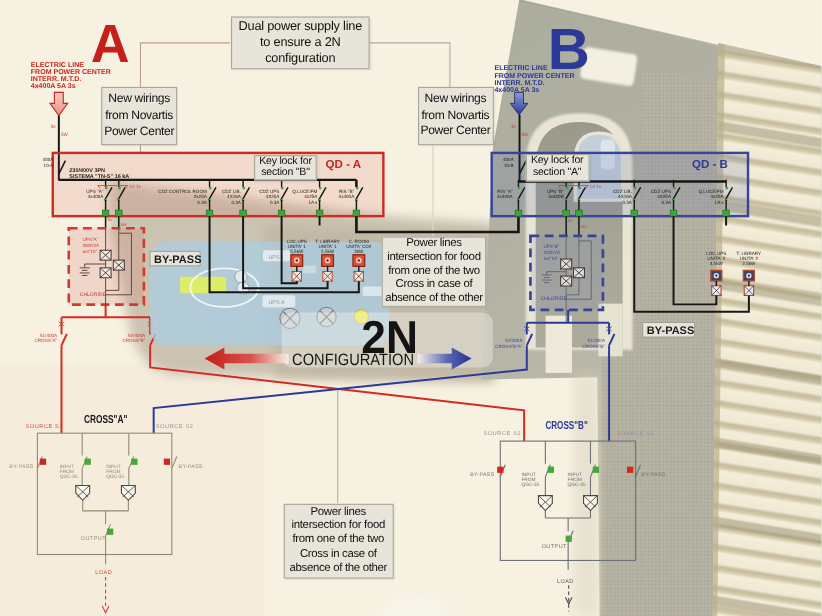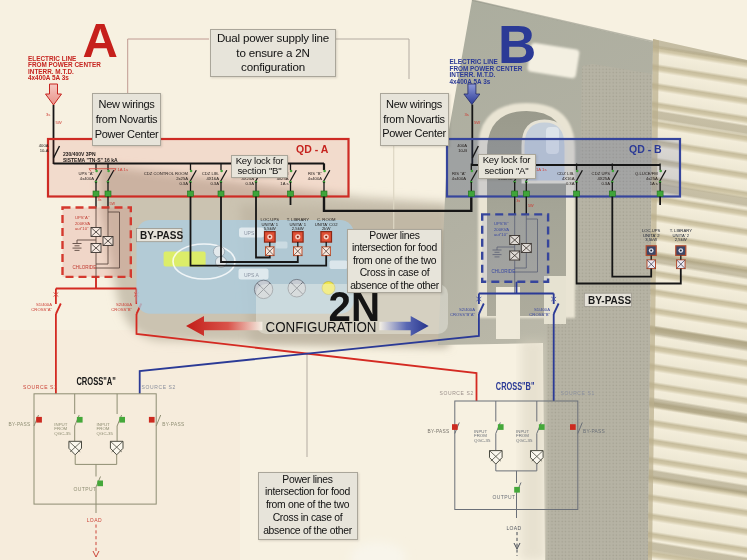--- a/index.html
+++ b/index.html
@@ -1,20 +1,20 @@
 <!DOCTYPE html>
 <html><head>
 <meta charset="utf-8">
 <style>
   html,body{margin:0;padding:0;background:#fff;}
   #stage{position:relative;width:747px;height:560px;overflow:hidden;background:#f6f0e0;font-family:"Liberation Sans", sans-serif;}
   #stage svg{position:absolute;left:0;top:0;}
   .gbox{position:absolute;background:#e7e4da;border:1px solid #aaa69a;color:#111;
         display:flex;align-items:center;justify-content:center;text-align:center;
-        box-shadow:1px 1px 2px rgba(80,70,60,0.18);margin-top:14px;}
+        box-shadow:1px 1px 2px rgba(80,70,60,0.18);}
 </style>
 </head>
 <body>
 <div id="stage">
 
 <svg id="bg" width="747" height="560" viewBox="0 0 747 560">
   <defs>
     <linearGradient id="doorg" x1="0" y1="0" x2="0.3" y2="1">
       <stop offset="0" stop-color="#abad9e"></stop>
       <stop offset="0.4" stop-color="#b2b1a3"></stop>

